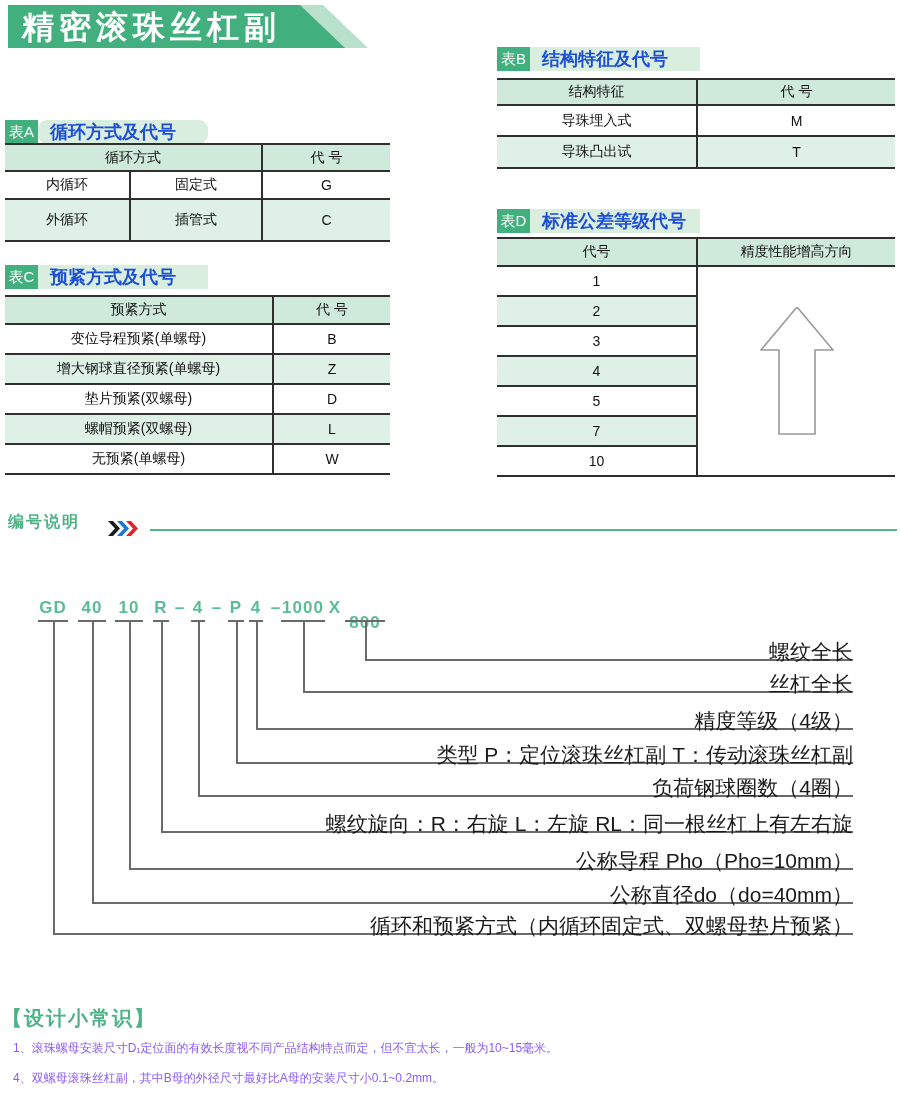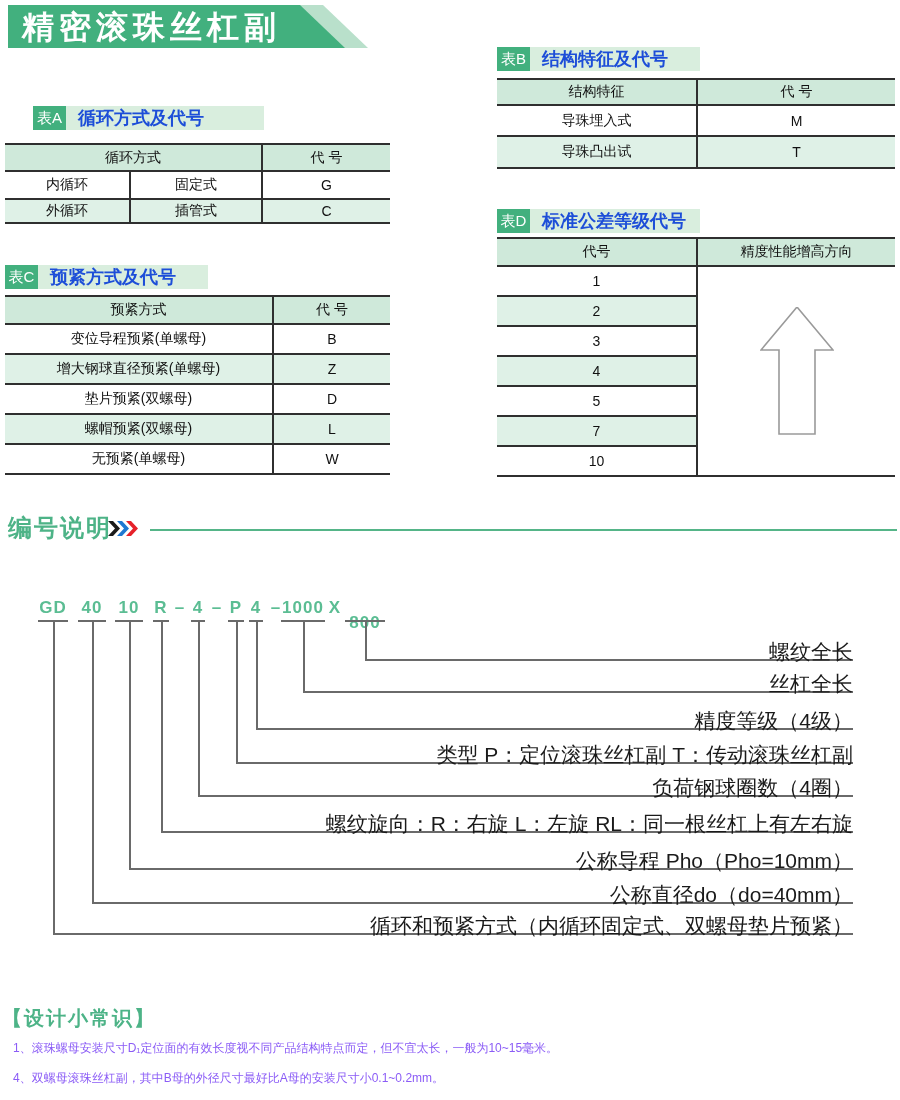--- a/index.html
+++ b/index.html
@@ -23,61 +23,61 @@
 
   
   table.tbl{position:absolute;border-collapse:collapse;table-layout:fixed;background:#fff;}
   .tbl th,.tbl td{border-top:2px solid #2f2f2f;border-bottom:2px solid #2f2f2f;
     padding:0;text-align:center;font-size:14px;font-weight:normal;color:#111;vertical-align:middle;}
   .tbl .vd{border-left:2px solid #2f2f2f;}
   .tbl tr.hdr th{background:#cfe9da;}
   .tbl tr.alt td{background:#dff1e7;}
 
   
-  .sec-title{left:8px;top:512px;color:#4db387;font-size:24px;font-weight:bold;letter-spacing:2px;}
+  .sec-title{left:8px;top:512px;color:#4db387;font-size:16px;font-weight:bold;letter-spacing:2px;}
   .sec-rule{left:150px;top:529px;width:747px;height:2px;background:#55b588;}
   .code-seg{position:absolute;top:598px;transform:translateX(-50%);color:#5bbd93;font-size:17px;font-weight:600;letter-spacing:1px;white-space:nowrap;}
   .tbarline{position:absolute;top:620px;height:2px;background:#6a6a6a;}
   .vline{position:absolute;width:1.5px;background:#6a6a6a;}
   .hline{position:absolute;height:1.5px;background:#6a6a6a;}
   .clabel{position:absolute;right:47px;font-size:21px;color:#1a1a1a;white-space:nowrap;text-align:right;}
 
   
   .tips-title{left:2px;top:1005px;color:#4db387;font-size:20px;font-weight:bold;letter-spacing:2px;}
   .tip-line{position:absolute;left:13px;font-size:12px;color:#8b5cf6;white-space:nowrap;}
 </style>
 </head>
 <body>
 
 <div class="abs banner-light"></div>
 <div class="abs banner-dark"></div>
 <div class="abs banner-text">精密滚珠丝杠副</div>
 
-<div class="abs" style="left:5px;top:106px;display:flex;margin-left:28px;">
+<div class="abs" style="left:5px;top:120px;display:flex;">
   <div class="badge">表A</div>
-  <div class="tbar" style="width:198px;">循环方式及代号</div>
+  <div class="tbar" style="width:170px;border-radius:9px;">循环方式及代号</div>
 </div>
 
 <table class="tbl" style="left:5px;top:143px;width:385px;">
   <colgroup>
       <col style="width:125px">
       <col style="width:132px">
       <col>
     </colgroup>
   <tbody>
       <tr class="hdr" style="height:27px;">
     <th colspan="2">循环方式</th>
     <th class="vd">代 号</th>
   </tr>
   <tr style="height:28px;">
     <td>内循环</td>
     <td class="vd">固定式</td>
     <td class="vd">G</td>
   </tr>
-  <tr class="alt" style="height:24px;margin-top:32px;">
+  <tr class="alt" style="height:42px;margin-top:32px;">
     <td>外循环</td>
     <td class="vd">插管式</td>
     <td class="vd">C</td>
   </tr>
 </tbody>
   </table>
 
 <div class="abs" style="left:497px;top:47px;display:flex;">
   <div class="badge">表B</div>
   <div class="tbar" style="width:170px;">结构特征及代号</div>

